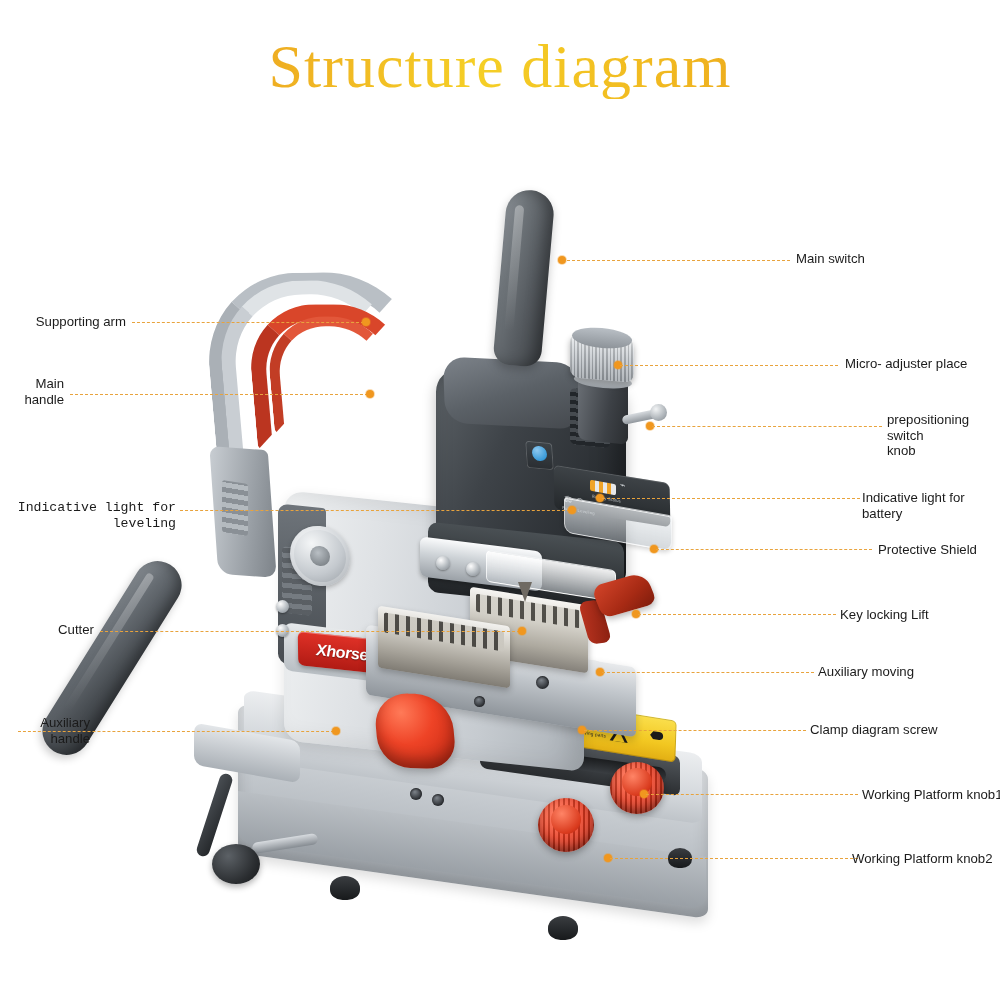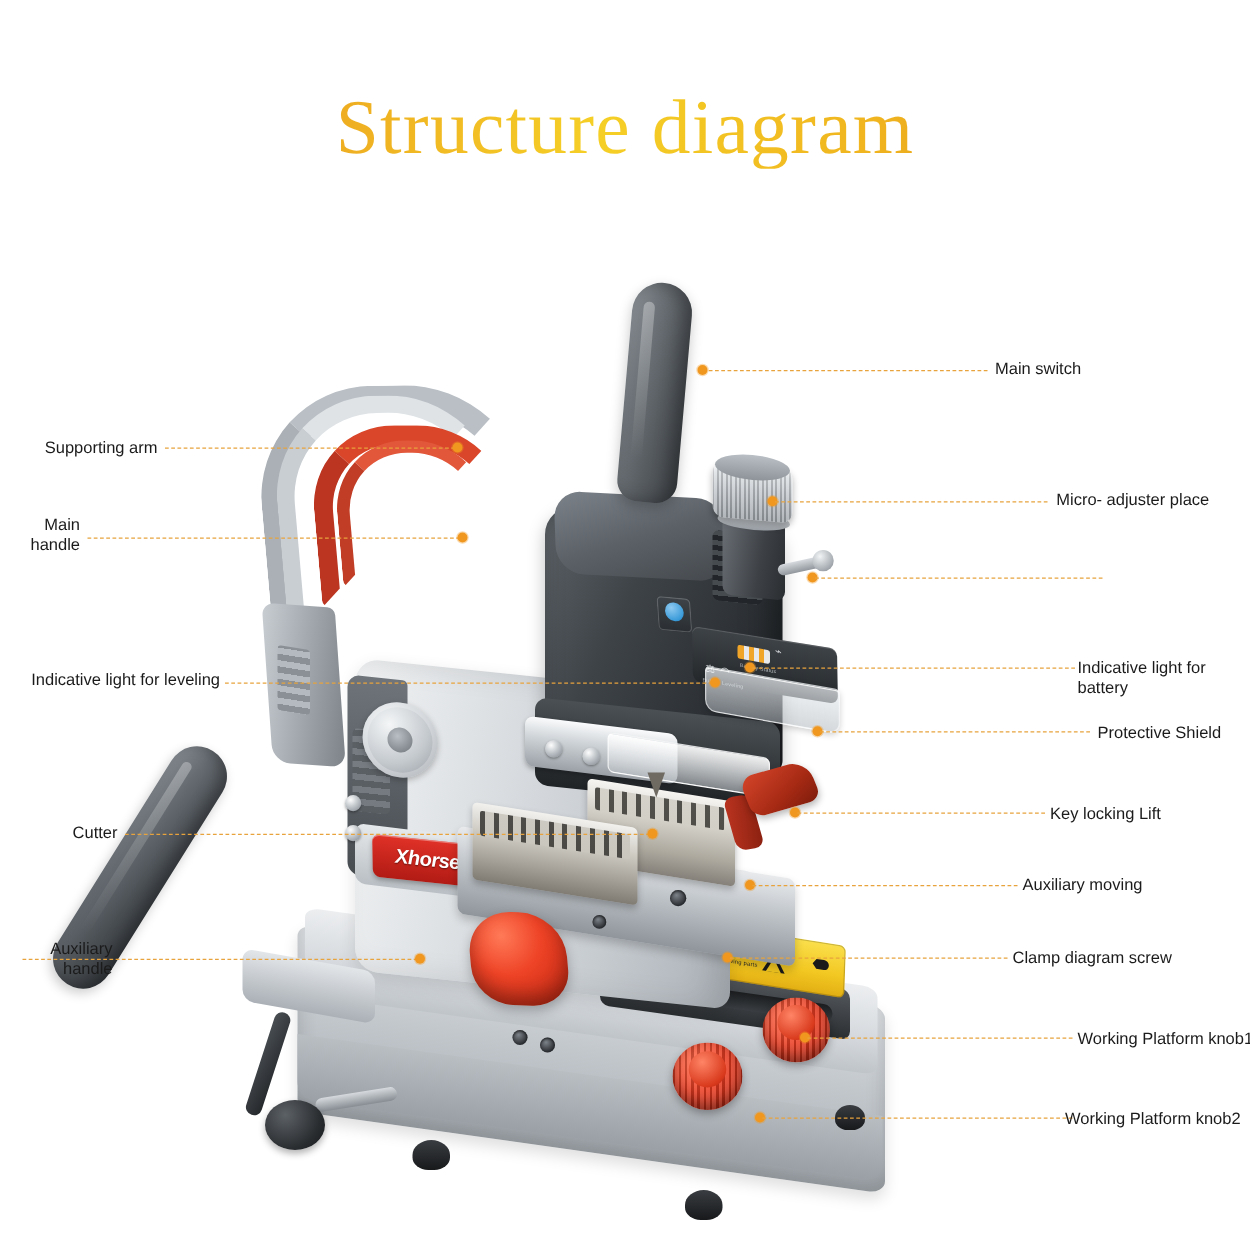--- a/index.html
+++ b/index.html
@@ -1,21 +1,21 @@
 <!DOCTYPE html>
 <html><head>
 <meta charset="utf-8">
 <style>
   html,body{margin:0;padding:0;}
   body{
     width:1000px;height:1000px;background:#ffffff;
     font-family:"Liberation Sans", sans-serif;
     overflow:hidden;position:relative;
   }
-  #stage{position:absolute;inset:0;width:1000px;height:824px;margin-top:36px;}
+  #stage{position:absolute;inset:0;width:1000px;height:824px;}
 
   
   .title{
     position:absolute;left:0;top:34px;width:1000px;text-align:center;
     font-family:"Liberation Serif", serif;
     font-size:62px;letter-spacing:1px;font-weight:400;
     background:linear-gradient(100deg,#e07b18 0%,#eda521 22%,#f5cf26 48%,#f0b41f 70%,#d4760f 100%);
     -webkit-background-clip:text;background-clip:text;color:transparent;
     -webkit-text-fill-color:transparent;
     line-height:1.05;
@@ -606,26 +606,28 @@
   <div class="lead" style="left:584px;top:730px;width:222px;"></div>
 
   <div class="dot" style="left:640px;top:790px;"></div>
   <div class="lead" style="left:646px;top:794px;width:212px;"></div>
 
   <div class="dot" style="left:604px;top:854px;"></div>
   <div class="lead" style="left:610px;top:858px;width:248px;"></div>
 
   <div class="lbl left" style="left:0;top:314px;width:126px;">Supporting arm</div>
   <div class="lbl left" style="left:0;top:376px;width:64px;">Main handle</div>
-  <div class="lbl left" style="left:0;top:500px;width:176px;">Indicative light for leveling</div>
+  <div class="lbl left" style="left:0;top:500px;width:176px;font-family:Liberation Mono, monospace;">Indicative light for leveling</div>
   <div class="lbl left" style="left:0;top:622px;width:94px;">Cutter</div>
   <div class="lbl left" style="left:0;top:715px;width:90px;">Auxiliary handle</div>
 
   <div class="lbl right" style="left:796px;top:251px;width:190px;">Main switch</div>
   <div class="lbl right" style="left:845px;top:356px;width:150px;">Micro- adjuster place</div>
+  <div class="lbl right" style="left:887px;top:412px;width:112px;">prepositioning switch
+knob</div>
   <div class="lbl right" style="left:862px;top:490px;width:142px;">Indicative light for battery</div>
   <div class="lbl right" style="left:878px;top:542px;width:140px;">Protective Shield</div>
   <div class="lbl right" style="left:840px;top:607px;width:140px;">Key locking Lift</div>
   <div class="lbl right" style="left:818px;top:664px;width:140px;">Auxiliary moving</div>
   <div class="lbl right" style="left:810px;top:722px;width:160px;">Clamp diagram screw</div>
   <div class="lbl right" style="left:862px;top:787px;width:150px;">Working Platform knob1</div>
   <div class="lbl right" style="left:852px;top:851px;width:150px;">Working Platform knob2</div>
 
 </div>
 

